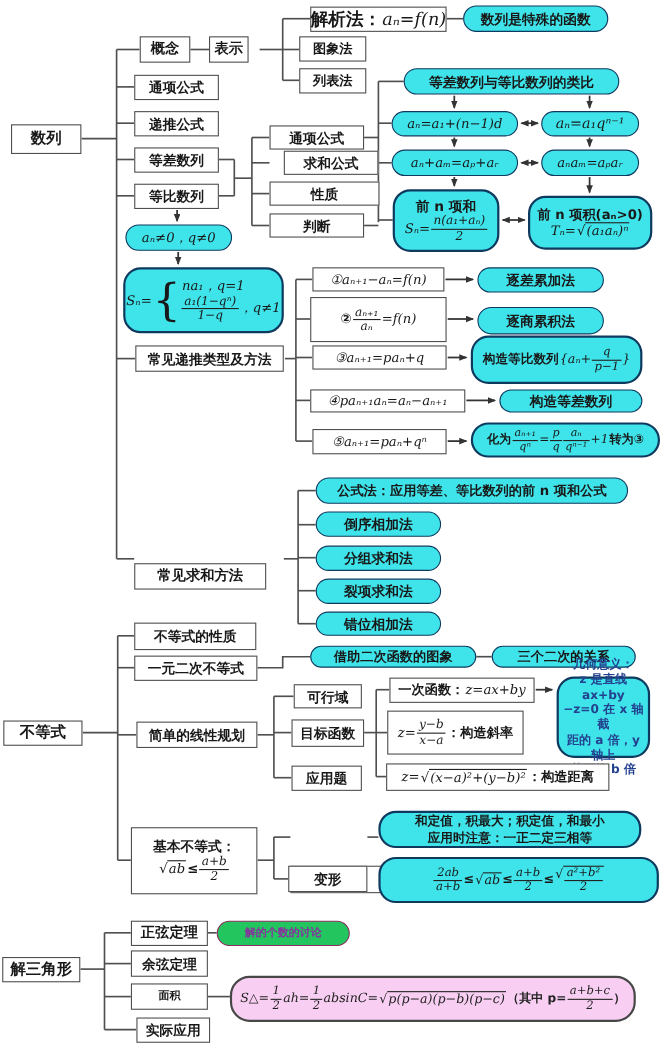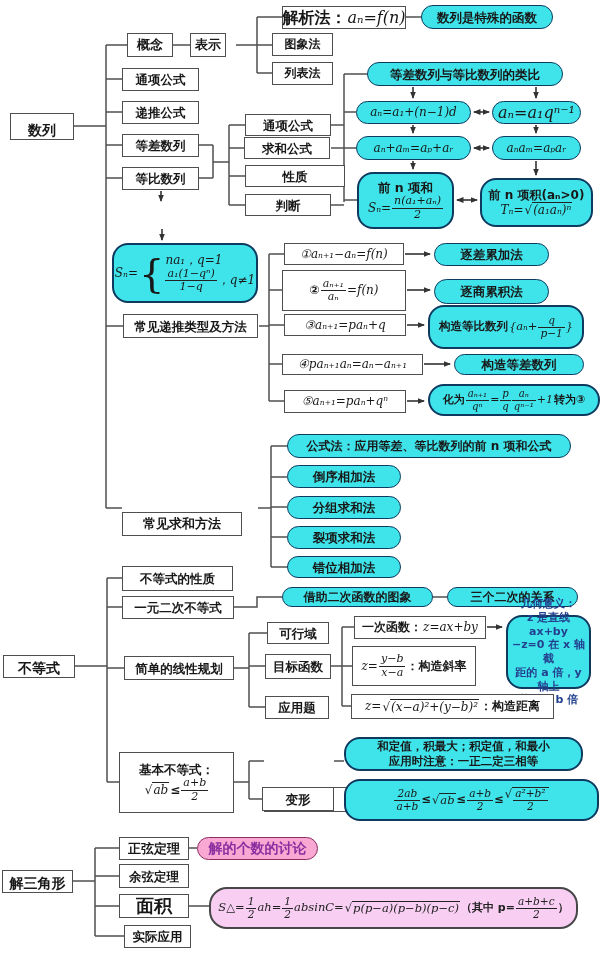--- a/index.html
+++ b/index.html
@@ -6,25 +6,25 @@
   .canvas{position:relative;width:600px;height:961px;background:#fff;
           font-family:"DejaVu Sans",sans-serif;overflow:hidden;}
   svg.wires{position:absolute;left:0;top:0;width:600px;height:961px;pointer-events:none;}
   .node{position:absolute;box-sizing:border-box;display:flex;align-items:center;
         justify-content:center;text-align:center;line-height:1.2;color:#181818;}
   .b{background:#fff;border:1.6px solid #4f4f4f;font-weight:700;font-size:13px;}
   .p{background:#3fe4ea;border:1.8px solid #0e3a5f;border-radius:13px;
      font-weight:700;font-size:12.5px;}
   .r{background:#3fe4ea;border:2px solid #0e3a5f;border-radius:16px;
      font-weight:700;font-size:12.5px;}
-  .pinkp{background:#f9a8d4;border:1.8px solid #8c2d62;border-radius:13px;
-     font-weight:700;font-size:14px;color:#8b2fa0;}
+  .pinkp{background:#22c55e;border:1.8px solid #8c2d62;border-radius:13px;
+     font-weight:700;font-size:10px;color:#8b2fa0;}
   .pinkr{background:#f8cff2;border:2px solid #474747;border-radius:18px;
      font-size:11.5px;color:#222;}
-  .big{font-size:14px;align-items:flex-end;}
+  .big{font-size:14px;}
   .m{font-family:"DejaVu Serif",serif;font-style:italic;font-weight:500;}
   .cn{font-weight:700;}
   .fx{display:flex;align-items:center;justify-content:center;flex-wrap:nowrap;gap:1px;white-space:nowrap;}
   .col{display:flex;flex-direction:column;align-items:center;justify-content:center;}
   .frac{display:inline-block;vertical-align:middle;text-align:center;line-height:1.1;font-size:0.92em;}
   .frac>span{display:block;padding:0 2px;}
   .frac .den{border-top:1px solid #222;}
   .sq{white-space:nowrap;display:inline-flex;align-items:flex-start;}
   .rs{font-style:normal;font-weight:400;transform:translateY(1px);}
   .ov{border-top:1.2px solid #222;padding:0 1px;}
@@ -184,42 +184,45 @@
     </div>
   <div class="node b" style="left:122px;top:101px;width:77px;height:23px;font-size:12.5px">
       <span>递推公式</span>
     </div>
   <div class="node b" style="left:122px;top:134px;width:77px;height:23px;font-size:12.5px">
       <span>等差数列</span>
     </div>
   <div class="node b" style="left:122px;top:167px;width:77px;height:23px;font-size:12.5px">
       <span>等比数列</span>
     </div>
+  <div class="node p" style="left:114px;top:204px;width:97px;height:24px">
+      <span class="m" style="font-size:12px">aₙ≠0，q≠0</span>
+    </div>
 
   <div class="node b" style="left:245px;top:114px;width:86px;height:22px;font-size:12.5px">
       <span>通项公式</span>
     </div>
-  <div class="node b" style="left:244px;top:137px;width:86px;height:22px;font-size:12.5px">
+  <div class="node b" style="left:258px;top:137px;width:86px;height:22px;font-size:12.5px">
       <span>求和公式</span>
     </div>
   <div class="node b" style="left:245px;top:165px;width:100px;height:22px;font-size:12.5px">
       <span>性质</span>
     </div>
   <div class="node b" style="left:245px;top:194px;width:86px;height:22px;font-size:12.5px">
       <span>判断</span>
     </div>
 
   <div class="node p" style="left:367px;top:62px;width:196px;height:24px">
       <span>等差数列与等比数列的类比</span>
     </div>
   <div class="node p" style="left:356px;top:101px;width:115px;height:23px">
       <span class="m" style="font-size:12px">aₙ=a₁+(n−1)d</span>
     </div>
   <div class="node p" style="left:492px;top:101px;width:89px;height:23px">
-      <span class="m" style="font-size:16px">aₙ=a₁qⁿ⁻¹</span>
+      <span class="m" style="font-size:13px">aₙ=a₁qⁿ⁻¹</span>
     </div>
   <div class="node p" style="left:356px;top:136px;width:115px;height:24px">
       <span class="m" style="font-size:12px">aₙ+aₘ=aₚ+aᵣ</span>
     </div>
   <div class="node p" style="left:492px;top:136px;width:89px;height:24px">
       <span class="m" style="font-size:12px">aₙaₘ=aₚaᵣ</span>
     </div>
 
   <div class="node r" style="left:357px;top:172px;width:97px;height:57px">
     <div class="col">
@@ -469,21 +472,21 @@
     </div>
   <div class="node b" style="left:119px;top:837px;width:70px;height:23px;font-size:13px">
       <span>正弦定理</span>
     </div>
   <div class="node pinkp" style="left:197px;top:837px;width:121px;height:23px">
       <span>解的个数的讨论</span>
     </div>
   <div class="node b" style="left:119px;top:864px;width:70px;height:24px;font-size:12.5px">
       <span>余弦定理</span>
     </div>
-  <div class="node b" style="left:119px;top:894px;width:70px;height:24px;font-size:18px">
+  <div class="node b" style="left:119px;top:894px;width:70px;height:24px;font-size:10px">
       <span>面积</span>
     </div>
   <div class="node pinkr" style="left:209px;top:887px;width:369px;height:42px">
     <span class="fx" style="font-size:11.5px">
       <span class="m">S△=</span>
       <span class="frac">
           <span class="num m">1</span>
           <span class="den m">2</span>
         </span>
       <span class="m">ah=</span>

